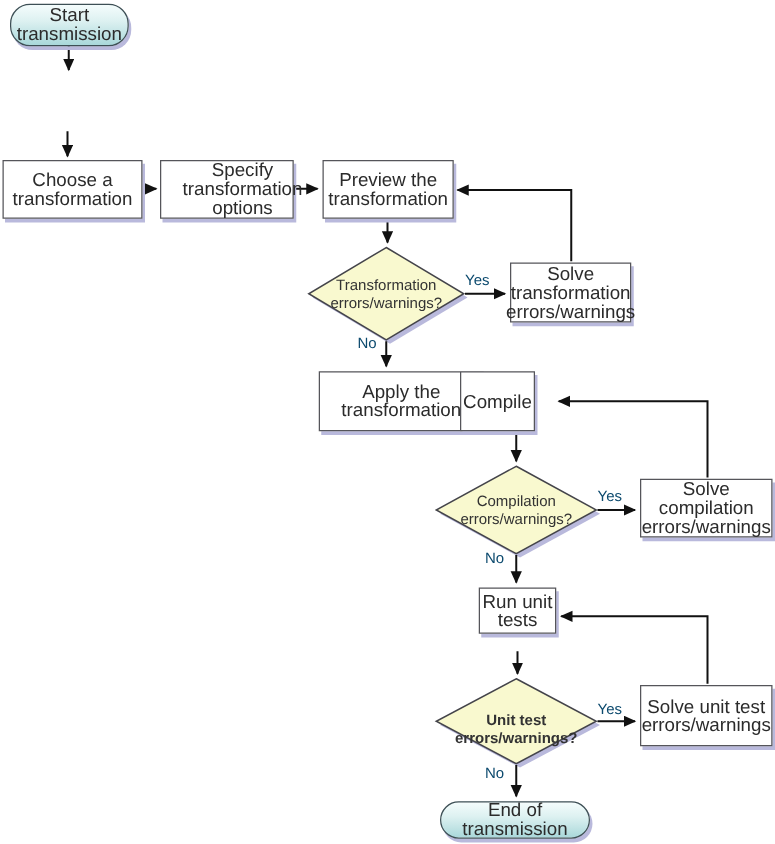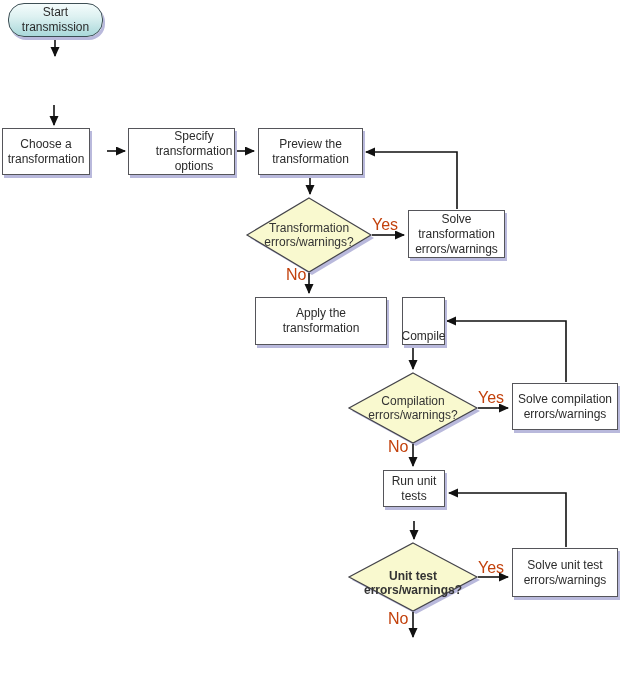--- a/index.html
+++ b/index.html
@@ -16,21 +16,21 @@
   .dshape { stroke: #44444a; stroke-width: 1.2; }
   .dshadow { stroke: none; }
 
   .node {
     position: absolute;
     box-sizing: border-box;
     display: flex;
     align-items: center;
     justify-content: center;
     text-align: center;
-    font-size: 12px;
+    font-size: 15px;
     line-height: 15px;
     color: #2b2b2b;
   }
   .node span { white-space: pre-line; }
   .process {
     background: #ffffff;
     border: 1px solid #55555a;
     box-shadow: 2px 3px 0 #b9b9dc;
   }
   .terminal {
@@ -44,23 +44,23 @@
     align-items: center;
     justify-content: center;
     text-align: center;
     font-size: 12px;
     line-height: 14px;
     color: #333333;
   }
   .decision-text span { white-space: pre-line; }
   .edge-label {
     position: absolute;
-    font-size: 16px;
+    font-size: 12px;
     line-height: 13px;
-    color: #c2410c;
+    color: #0c4a6e;
   }
 </style>
 </head>
 <body>
 
 <div class="canvas">
 
   <svg class="wires" width="620" height="675">
     <defs>
       <marker id="arrow" markerWidth="11" markerHeight="10" refX="9" refY="4.5" orient="auto" markerUnits="userSpaceOnUse">
@@ -92,22 +92,25 @@
     <line class="wire" x1="414" y1="521" x2="414" y2="539" marker-end="url(#arrow)"></line>
     <line class="wire" x1="478" y1="577" x2="508" y2="577" marker-end="url(#arrow)"></line>
     <line class="wire" x1="413" y1="612" x2="413" y2="637" marker-end="url(#arrow)"></line>
     <polyline class="wire" points="566,547 566,493 449,493" marker-end="url(#arrow)"></polyline>
   </svg>
 
   <div class="node terminal" style="left:8px; top:3px; width:95px; height:34px; border-radius:16px;">
     <span>Start
 transmission</span>
   </div>
+  <div class="node terminal" style="left:352px; top:641px; width:120px; height:30px; border-radius:15px;">
+    <span>End of transmission</span>
+  </div>
 
-  <div class="node process" style="left:2px; top:128px; width:88px; height:47px;">
+  <div class="node process" style="left:2px; top:128px; width:112px; height:47px;">
     <span>Choose a
 transformation</span>
   </div>
   <div class="node process" style="left:128px; top:128px; width:107px; height:47px;padding-left:25px;">
     <span>Specify
 transformation
 options</span>
   </div>
   <div class="node process" style="left:258px; top:128px; width:105px; height:47px;justify-content:center;">
     <span>Preview the
@@ -115,21 +118,21 @@
   </div>
   <div class="node process" style="left:408px; top:210px; width:97px; height:48px;">
     <span>Solve
 transformation
 errors/warnings</span>
   </div>
   <div class="node process" style="left:255px; top:297px; width:132px; height:48px;">
     <span>Apply the
 transformation</span>
   </div>
-  <div class="node process" style="left:402px; top:297px; width:43px; height:48px;align-items:flex-end;">
+  <div class="node process" style="left:368px; top:297px; width:60px; height:48px;">
     <span>Compile</span>
   </div>
   <div class="node process" style="left:512px; top:383px; width:106px; height:47px;">
     <span>Solve compilation
 errors/warnings</span>
   </div>
   <div class="node process" style="left:383px; top:470px; width:62px; height:37px;">
     <span>Run unit
 tests</span>
   </div>

